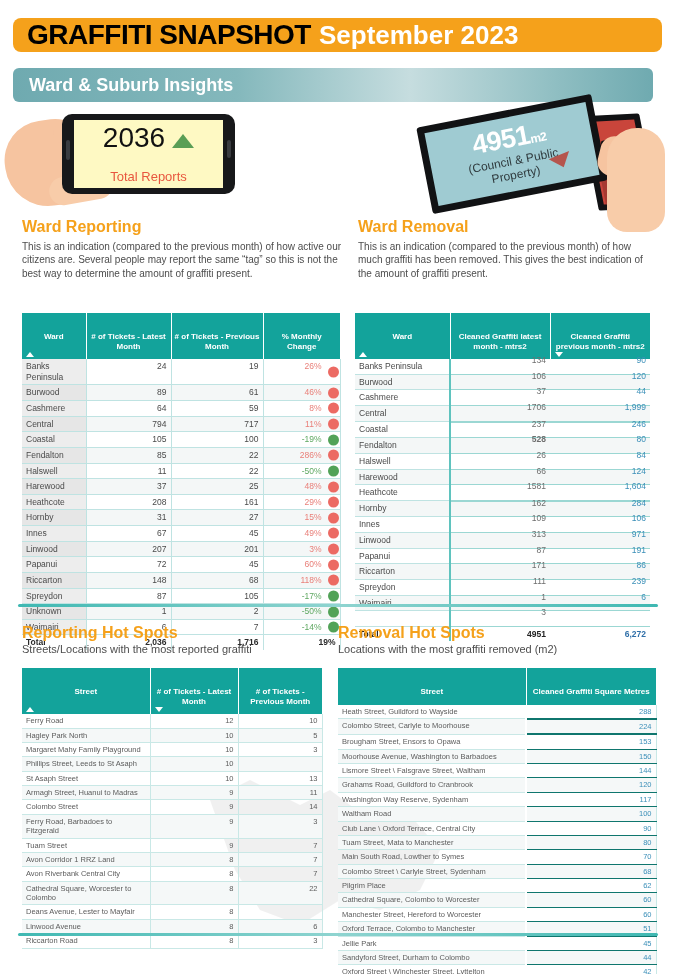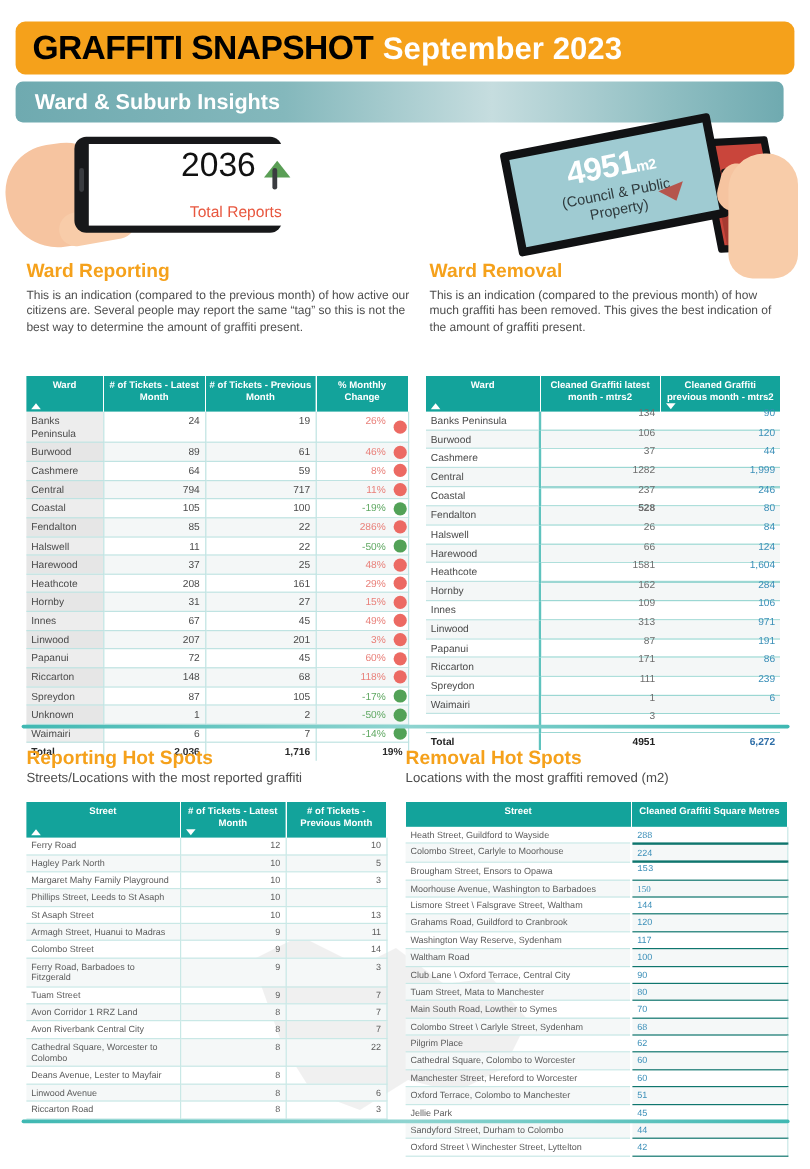--- a/index.html
+++ b/index.html
@@ -6,21 +6,21 @@
   body{
     width:675px;height:974px;background:#ffffff;
     font-family:"Liberation Sans", sans-serif;
     position:relative;overflow:hidden;
     -webkit-font-smoothing:antialiased;
   }
   .page{position:relative;width:675px;height:974px;}
 
   
   .title-banner{
-    position:absolute;left:13px;top:18px;width:649px;height:44px;
+    position:absolute;left:13px;top:18px;width:649px;height:34px;
     background:#F5A11B;border-radius:8px;
     display:flex;align-items:center;padding-left:14px;box-sizing:border-box;
   }
   .title-main{
     font-size:28px;font-weight:bold;color:#000000;letter-spacing:-0.5px;
     line-height:1;
   }
   .title-sub{
     font-size:26px;font-weight:bold;color:#ffffff;margin-left:8px;line-height:1;
   }
@@ -53,22 +53,22 @@
     background:#F6C4A0;border-radius:12px;transform:rotate(-4deg);
   }
 
   
   .phone{
     position:absolute;left:62px;top:14px;width:173px;height:80px;
     background:#17181A;border-radius:10px;
     box-sizing:border-box;padding:6px 12px;
   }
   .phone-screen{
-    width:100%;height:100%;background:#ffffff;
-    display:flex;flex-direction:column;align-items:center;justify-content:center;padding-left:48px;
+    width:100%;height:100%;background:#fef9c3;
+    display:flex;flex-direction:column;align-items:center;justify-content:center;
   }
   .phone-row{display:flex;align-items:center;justify-content:center;gap:7px;}
   .phone-num{font-size:28px;color:#111;line-height:1;}
   .tri-up{
     width:0;height:0;border-left:11px solid transparent;border-right:11px solid transparent;
     border-bottom:14px solid #5A9E55;margin-top:5px;
   }
   .phone-lbl{font-size:13px;color:#E8573F;margin-top:17px;}
   .phone-notch{
     position:absolute;left:4px;top:26px;width:4px;height:20px;
@@ -122,21 +122,21 @@
   .sec{position:absolute;}
   .sec-h{font-size:16px;font-weight:bold;color:#F5A11B;line-height:1.05;}
   .sec-p{font-size:10px;color:#4D4D4D;line-height:1.36;margin-top:4px;}
   .sec-sub{font-size:11px;color:#4D4D4D;margin-top:1px;}
 
   
   table{border-collapse:collapse;width:100%;table-layout:fixed;}
   .tbl{font-size:8.5px;color:#4A4A4A;}
   .tbl th{
     background:#13A39B;color:#ffffff;font-size:8px;font-weight:bold;
-    text-align:center;vertical-align:top;padding:3px 3px 8px 3px;line-height:1.2;
+    text-align:center;vertical-align:top;padding:19px 3px 8px 3px;line-height:1.2;
     border-right:1px solid #ffffff;position:relative;
   }
   .tbl th:last-child{border-right:none;}
   .tbl td{
     padding:2px 4px;border-bottom:1px solid #BFE3E2;line-height:1.25;
     vertical-align:top;
   }
   .tbl tr:nth-child(even) td{background:#F4F7F7;}
   .num{text-align:right;}
   .tot td{font-weight:bold;color:#2B2B2B;border-bottom:none;background:#ffffff !important;}
@@ -184,21 +184,21 @@
   .div-line{position:absolute;left:18px;width:640px;height:3px;
     background:linear-gradient(to right,#3FB8B2,#8FD4D0 50%,#3FB8B2);border-radius:2px;}
 
   
   #report-hot-table{position:absolute;left:22px;top:668px;width:300px;}
   #removal-hot-table{position:absolute;left:338px;top:668px;width:318px;}
   .hot th{background:#13A39B;}
   .hot td{border-bottom:1px solid #C9E8E6;border-right:1px solid #C9E8E6;font-size:7.5px;color:#5C5C5C;}
   .hot td:last-child{border-right:1px solid #C9E8E6;}
   .hot tr:nth-child(even) td{background:#F5F8F8;}
-  #removal-hot-table td.sqm{color:#3B8FB8;text-align:left;border-bottom:1px solid #0f766e;}
+  #removal-hot-table td.sqm{color:#3B8FB8;text-align:right;border-bottom:1px solid #0f766e;}
   #removal-hot-table td.street{border-right:2px solid #ffffff;}
 
   
   .watermark{
     position:absolute;left:180px;top:760px;width:300px;height:190px;
     opacity:.12;pointer-events:none;
   }
 </style>
 </head>
 <body>
@@ -419,21 +419,21 @@
           <td class="bcell latest" style="border-bottom-width: 1px;"><span class="v shift">106</span></td>
           <td class="bcell prev" style="border-bottom-width: 1px;"><span class="v shift">120</span></td>
         </tr>
         <tr>
           <td class="ward">Cashmere</td>
           <td class="bcell latest" style="border-bottom-width: 1px;"><span class="v shift">37</span></td>
           <td class="bcell prev" style="border-bottom-width: 1px;"><span class="v shift">44</span></td>
         </tr>
         <tr>
           <td class="ward">Central</td>
-          <td class="bcell latest" style="border-bottom-width: 2px;"><span class="v shift">1282</span></td>
+          <td class="bcell latest" style="border-bottom-width: 2px;"><span class="v shift">1706</span></td>
           <td class="bcell prev" style="border-bottom-width: 2px;"><span class="v shift">1,999</span></td>
         </tr>
         <tr>
           <td class="ward">Coastal</td>
           <td class="bcell latest" style="border-bottom-width: 1px;"><span class="v shift">237</span></td>
           <td class="bcell prev" style="border-bottom-width: 1px;"><span class="v shift">246</span></td>
         </tr>
         <tr>
           <td class="ward">Fendalton</td>
           <td class="bcell latest" style="border-bottom-width: 1px; font-weight: bold;"><span class="v shift">528</span></td>
@@ -624,25 +624,25 @@
         <tr>
           <td class="street">Heath Street, Guildford to Wayside</td>
           <td class="sqm" style="border-bottom-width: 2px;">288</td>
         </tr>
         <tr>
           <td class="street">Colombo Street, Carlyle to Moorhouse</td>
           <td class="sqm" style="border-bottom-width: 2px;">224</td>
         </tr>
         <tr>
           <td class="street">Brougham Street, Ensors to Opawa</td>
-          <td class="sqm" style="border-bottom-width: 1px; font-family: Liberation Mono, monospace;">153</td>
+          <td class="sqm" style="border-bottom-width: 1px;">153</td>
         </tr>
         <tr>
           <td class="street">Moorhouse Avenue, Washington to Barbadoes</td>
-          <td class="sqm" style="border-bottom-width: 1px; font-family: Liberation Serif, serif;">150</td>
+          <td class="sqm" style="border-bottom-width: 1px;">150</td>
         </tr>
         <tr>
           <td class="street">Lismore Street \ Falsgrave Street, Waltham</td>
           <td class="sqm" style="border-bottom-width: 1px;">144</td>
         </tr>
         <tr>
           <td class="street">Grahams Road, Guildford to Cranbrook</td>
           <td class="sqm" style="border-bottom-width: 1px;">120</td>
         </tr>
         <tr>

